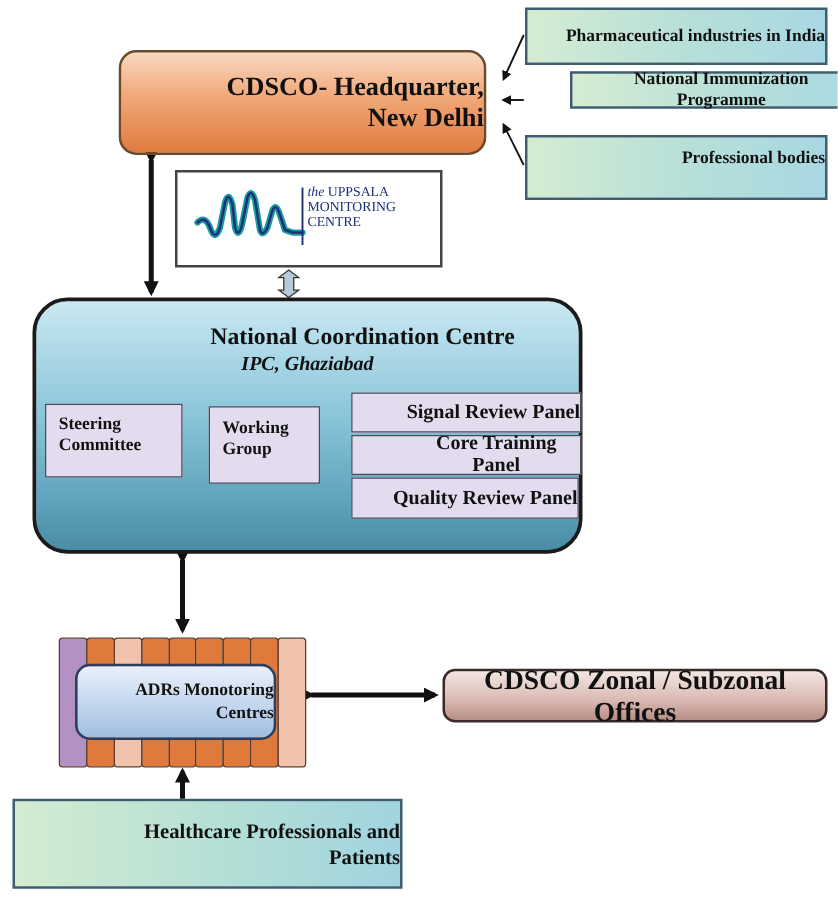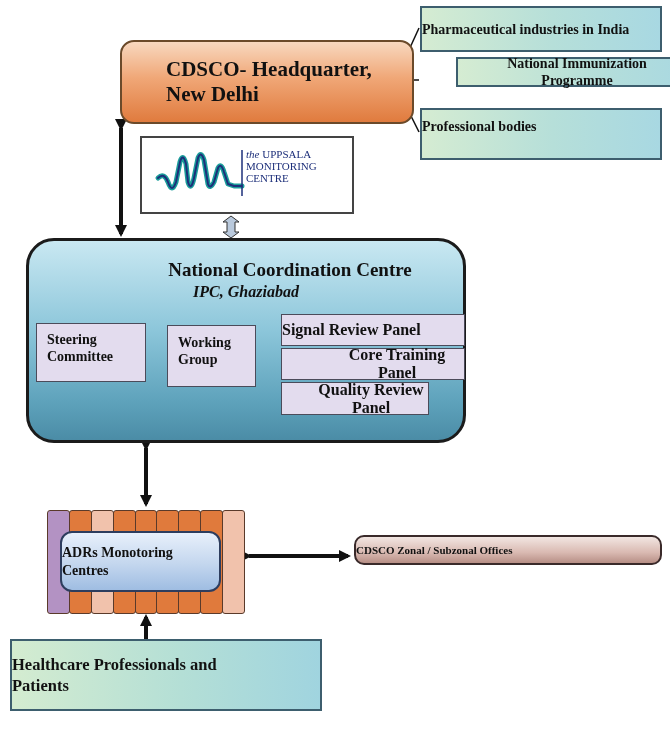--- a/index.html
+++ b/index.html
@@ -1,27 +1,27 @@
 <!DOCTYPE html>
 <html><head>
 <meta charset="utf-8">
 <style>
   html, body { margin: 0; padding: 0; background: #ffffff; }
   body { width: 670px; height: 732px; position: relative; overflow: hidden;
          font-family: "Liberation Serif", "DejaVu Serif", serif; }
   .abs { position: absolute; box-sizing: border-box; }
   .b { font-weight: bold; color: #111; text-align: center; }
-  .center { display: flex; flex-direction: column; align-items: flex-start; justify-content: center; }
+  .center { display: flex; flex-direction: column; align-items: flex-end; justify-content: center; }
 
   
   .stake { background: linear-gradient(90deg, #d5ecd2 0%, #b6dfd9 55%, #a8d8e2 100%);
            border: 2px solid #3d5e6e; font-size: 14px; line-height: 17px; }
 
   
-  #hq { left: 120px; top: 40px; width: 294px; height: 84px; border-radius: 14px;
+  #hq { left: 95px; top: 40px; width: 294px; height: 84px; border-radius: 14px;
         border: 2px solid #6b4a2a;
         background: linear-gradient(180deg, #f8d8bf 0%, #f0a777 45%, #e07b3e 100%);
         font-size: 21px; line-height: 25px; padding-left: 44px; }
 
   
   #umc { left: 140px; top: 136px; width: 214px; height: 78px; border: 2px solid #444; background: #fff; }
 
   
   #ncc { left: 26px; top: 238px; width: 440px; height: 205px; border-radius: 28px;
          border: 3px solid #1b1b1b;
@@ -30,24 +30,24 @@
   .panel { background: #e3dcee; border: 1.5px solid #4b4b5a; font-size: 16px; }
 
   
   .stripe { position: absolute; top: 0; width: 21px; height: 100%; border: 1.5px solid #5a3a2a; box-sizing: border-box; }
   #adr-inner { left: 60px; top: 531px; width: 161px; height: 61px; border-radius: 12px;
                border: 2px solid #2d3d5e;
                background: linear-gradient(180deg, #e8f0fb 0%, #c3d6ee 55%, #9fbde2 100%);
                font-size: 14px; line-height: 18px; }
 
   
-  #zonal { left: 354px; top: 535px; width: 308px; height: 30px; border-radius: 10px;
+  #zonal { left: 354px; top: 535px; width: 308px; height: 43px; border-radius: 10px;
            border: 2px solid #3a2a2a;
            background: linear-gradient(180deg, #f2e6e2 0%, #d9b9b1 60%, #b78f86 100%);
-           font-size: 11px; }
+           font-size: 22px; }
 
   
   #hcp { left: 10px; top: 639px; width: 312px; height: 72px; border: 2px solid #3d5e6e;
          background: linear-gradient(90deg, #d4ecd0 0%, #b4dfd6 55%, #a0d4df 100%);
          font-size: 16.5px; line-height: 21px; }
 
   svg.lines { position: absolute; left: 0; top: 0; }
 </style>
 </head>
 <body>
@@ -124,21 +124,21 @@
     <div>Steering</div>
     <div>Committee</div>
   </div>
 
   <div class="abs panel b center" style="left:252px; top:73px; width:184px; height:32px;">
     <span>Signal Review Panel</span>
   </div>
   <div class="abs panel b center" style="left:252px; top:107px; width:184px; height:32px;padding-left:48px;">
     <span>Core Training Panel</span>
   </div>
-  <div class="abs panel b center" style="left:252px; top:141px; width:148px; height:33px;padding-left:32px;">
+  <div class="abs panel b center" style="left:252px; top:141px; width:182px; height:33px;padding-left:32px;">
     <span>Quality Review Panel</span>
   </div>
 </div>
 
 <div class="abs" id="adr-stripes" style="left:47px; top:510px; width:197px; height:104px;">
     <div class="stripe" style="left: 0px; width: 22.8889px; background: linear-gradient(rgb(179, 146, 195) 0%, rgb(179, 146, 195) 100%); border-radius: 3px;"></div>
     <div class="stripe" style="left: 21.8889px; width: 22.8889px; background: linear-gradient(rgb(224, 122, 60) 0%, rgb(224, 122, 60) 100%); border-radius: 3px;"></div>
     <div class="stripe" style="left: 43.7778px; width: 22.8889px; background: linear-gradient(rgb(241, 194, 172) 0%, rgb(241, 194, 172) 100%); border-radius: 3px;"></div>
     <div class="stripe" style="left: 65.6667px; width: 22.8889px; background: linear-gradient(rgb(224, 122, 60) 0%, rgb(224, 122, 60) 100%); border-radius: 3px;"></div>
     <div class="stripe" style="left: 87.5556px; width: 22.8889px; background: linear-gradient(rgb(224, 122, 60) 0%, rgb(224, 122, 60) 100%); border-radius: 3px;"></div>

